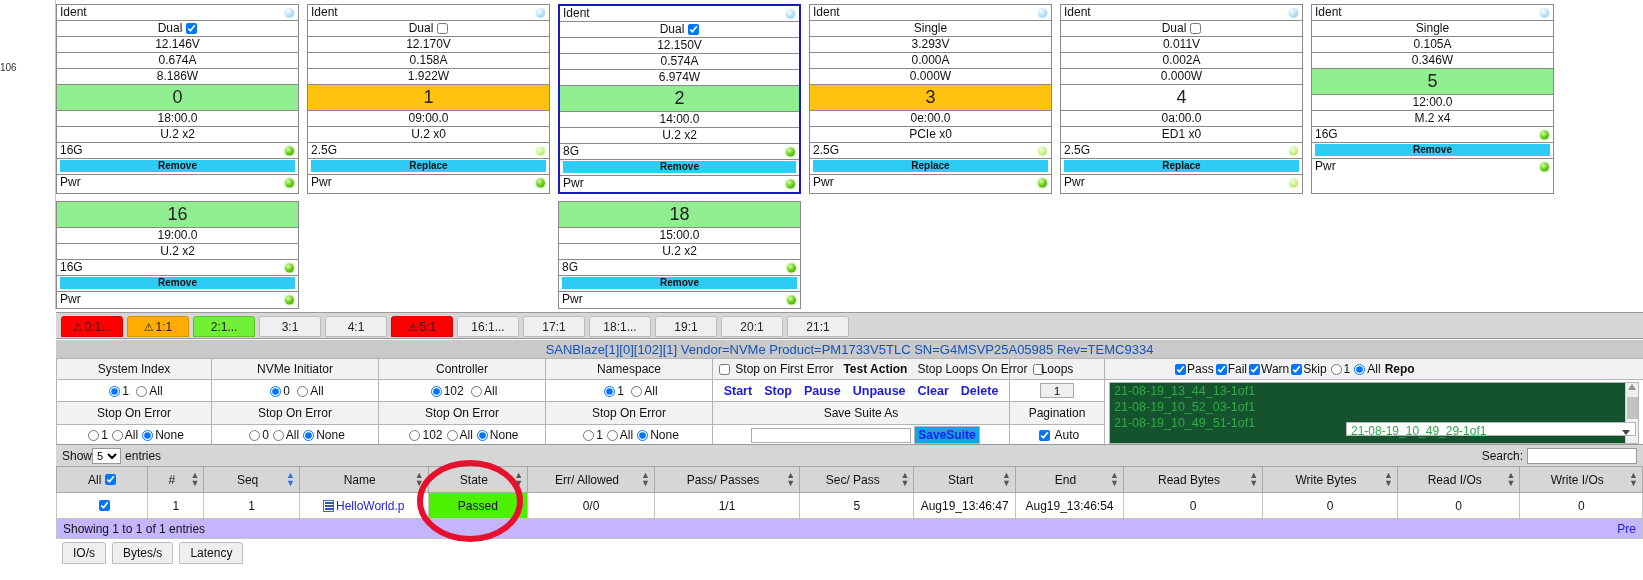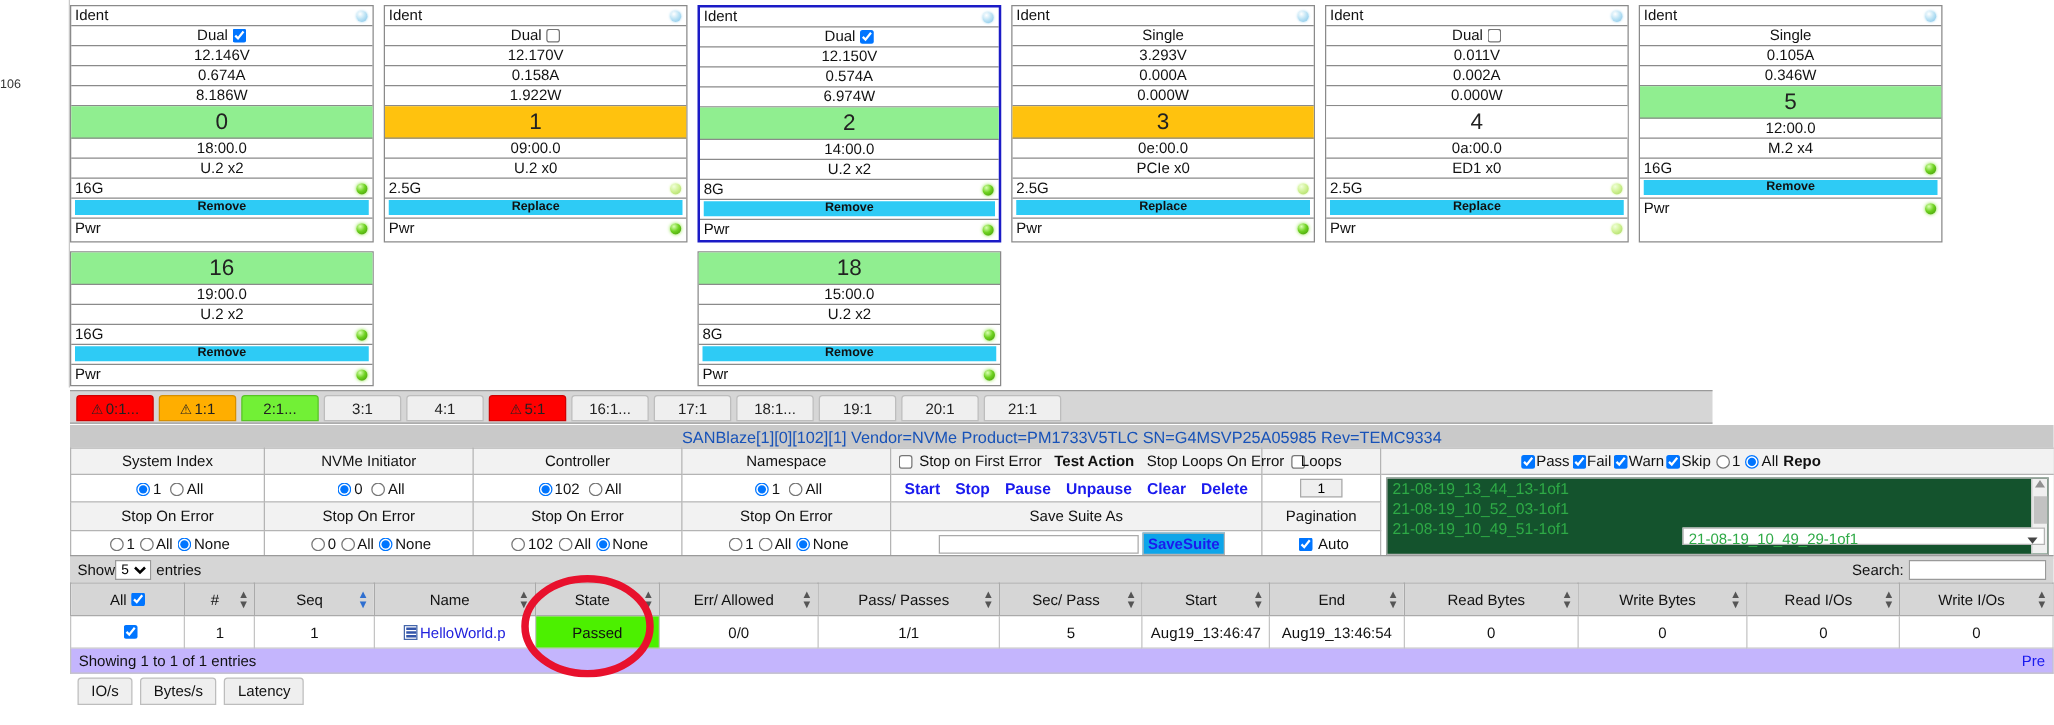--- a/index.html
+++ b/index.html
@@ -53,21 +53,21 @@
   .actbtn {
     display:block; width:100%; height:12px; line-height:12px;
     background:#2ecbf5; border:none; text-align:center;
     font-size:10px; font-weight:bold; color:#111; cursor:pointer;
     font-family:"Liberation Sans", sans-serif;
   }
   .cbx { width:11px; height:11px; margin:0 0 0 4px; vertical-align:-1px; }
 
   
   .tabstrip {
-    position:absolute; left:56px; top:312px; width:1314px; height:27px;
+    position:absolute; left:56px; top:312px; width:1587px; height:27px;
     background:#d6d6d6; border-top:1px solid #9a9a9a; border-bottom:1px solid #9a9a9a;
     display:flex; align-items:center; padding:2px 0 0 5px; gap:4px;
   }
   .ptab {
     min-width:62px; height:21px; line-height:21px; text-align:center;
     font-size:12px; background:#efefef; border:1px solid #bdbdbd;
     border-radius:3px 3px 0 0; cursor:pointer; padding:0 6px; color:#222;
   }
   .ptab.red   { background:#ff0000; border-color:#d00000; }
   .ptab.amber { background:#ffae00; border-color:#d68f00; }
@@ -389,21 +389,21 @@
             <input type="checkbox" class="radio" style="">
             <span>Stop on First Error</span>
           </label>
           &nbsp;&nbsp;<b style="font-weight:bold">Test Action</b>&nbsp;&nbsp;
           <label style="font-weight:normal">
             <span>Stop Loops On Error</span>
             <input type="checkbox" class="radio" style="margin: 0px 0px 0px 2px;">
           </label>
         </th>
         <th>Loops</th>
-        <th style="text-align:left;padding-left:110px;">
+        <th style="text-align:left;padding-left:68px;">
           <span id="filterbox"><label><input type="checkbox" class="radio" checked="" style="margin: 0px 1px 0px 2px;"><span>Pass</span></label><label><input type="checkbox" class="radio" checked="" style="margin: 0px 1px 0px 2px;"><span>Fail</span></label><label><input type="checkbox" class="radio" checked="" style="margin: 0px 1px 0px 2px;"><span>Warn</span></label><label><input type="checkbox" class="radio" checked="" style="margin: 0px 1px 0px 2px;"><span>Skip</span></label><label><input type="radio" class="radio" name="rptscope" style=""><span>1</span></label><label><input type="radio" class="radio" name="rptscope" checked="" style=""><span>All</span></label><b style="margin-left:4px">Repo</b></span>
         </th>
       </tr>
       <tr>
         <td>
           <label><input type="radio" class="radio" name="sys" checked="" style=""><span>1</span></label>
           <label><input type="radio" class="radio" name="sys" style=""><span>All</span></label>
         </td>
         <td>
           <label><input type="radio" class="radio" name="ini" checked="" style=""><span>0</span></label>

